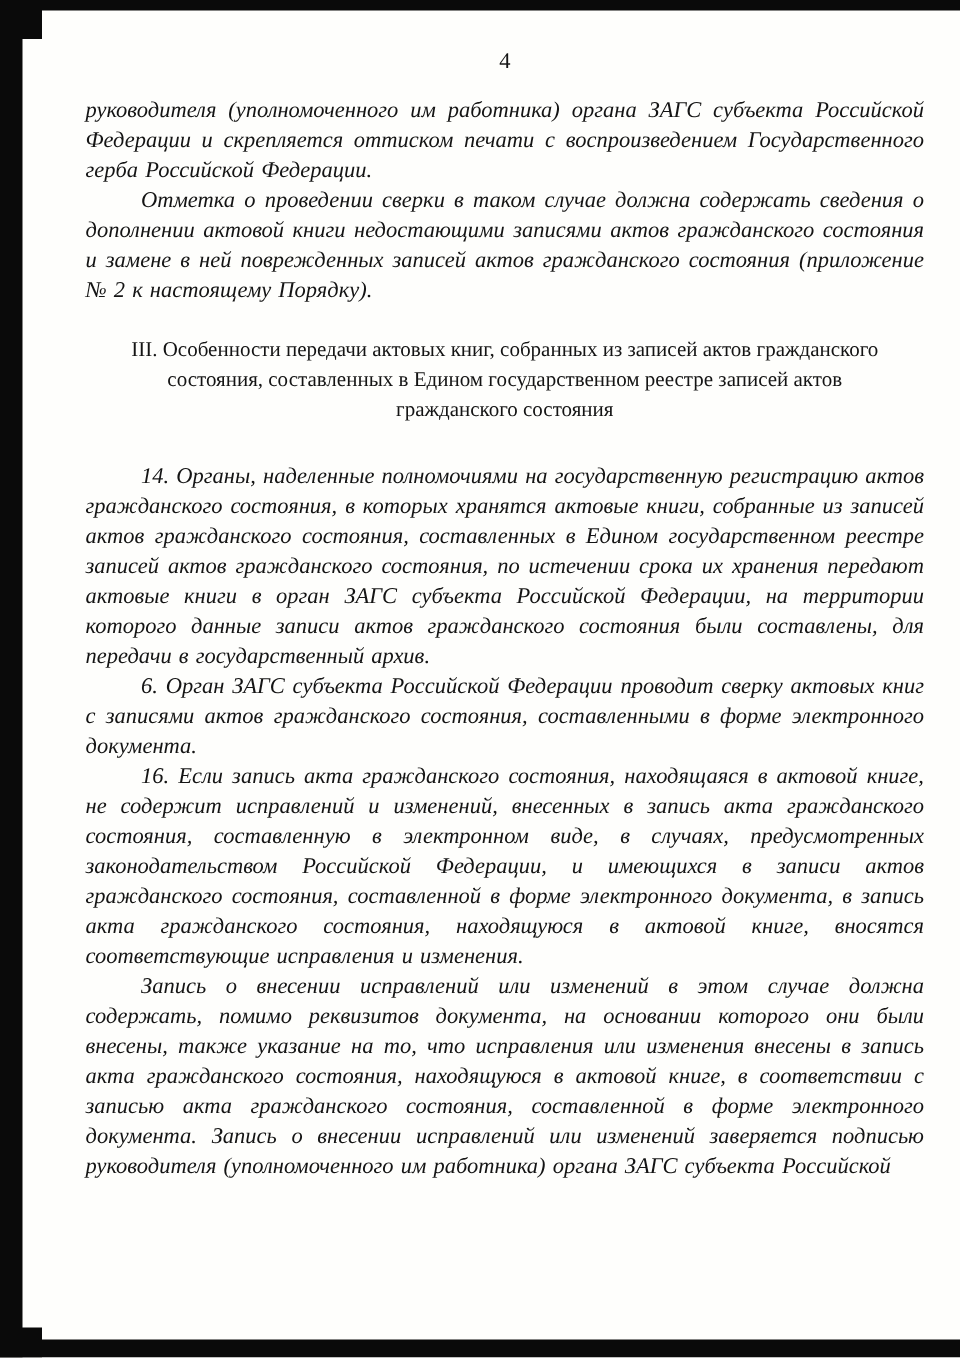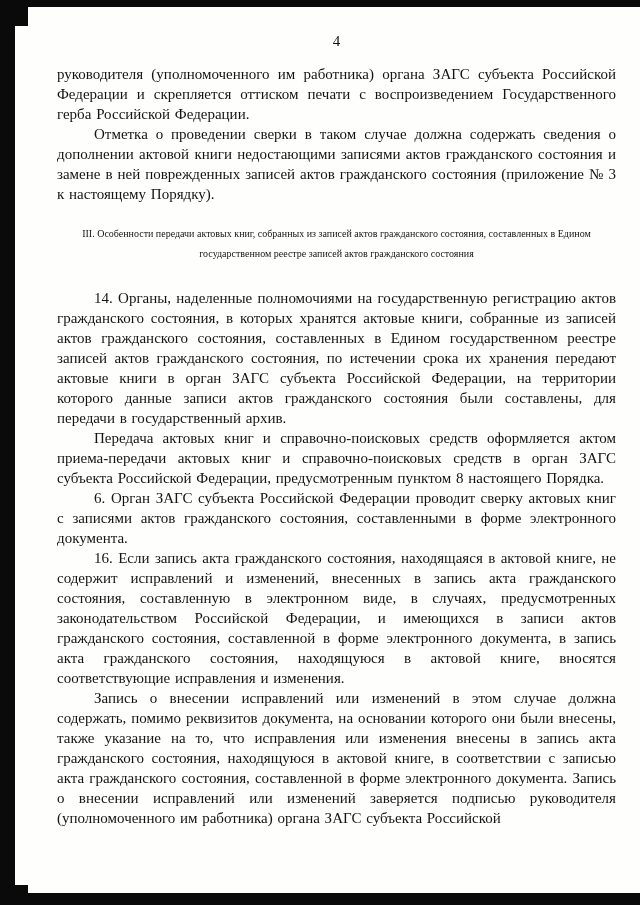--- a/index.html
+++ b/index.html
@@ -55,25 +55,26 @@
     font-size: 15px;
     line-height: 20px;
     margin-bottom: 13px;
   }
 
   p.body {
     font-size: 15px;
     line-height: 20px;
     text-align: justify;
     word-spacing: 1px;
+    font-style: italic;
   }
   p.indent { text-indent: 37px; }
 
   .heading {
-    font-size: 10px;
+    font-size: 14px;
     line-height: 20px;
     text-align: center;
     margin: 20px 14px 24px 14px;
   }
 </style>
 </head>
 <body>
 
 <div class="page">
 
@@ -82,28 +83,27 @@
   <div class="border-left"></div>
   <div class="corner-tl"></div>
   <div class="corner-bl"></div>
 
   <div class="content">
 
     <div class="page-number">4</div>
 
     <p class="body">руководителя (уполномоченного им работника) органа ЗАГС субъекта Российской Федерации и скрепляется оттиском печати с воспроизведением Государственного герба Российской Федерации.</p>
 
-    <p class="body indent">Отметка о проведении сверки в таком случае должна содержать сведения о дополнении актовой книги недостающими записями актов гражданского состояния и замене в ней поврежденных записей актов гражданского состояния (приложение № 3 к настоящему Порядку).</p>
+    <p class="body indent">Отметка о проведении сверки в таком случае должна содержать сведения о дополнении актовой книги недостающими записями актов гражданского состояния и замене в ней поврежденных записей актов гражданского состояния (приложение № 2 к настоящему Порядку).</p>
 
     <p class="heading">III. Особенности передачи актовых книг, собранных из записей актов гражданского состояния, составленных в Едином государственном реестре записей актов гражданского состояния</p>
 
     <p class="body indent">14. Органы, наделенные полномочиями на государственную регистрацию актов гражданского состояния, в которых хранятся актовые книги, собранные из записей актов гражданского состояния, составленных в Едином государственном реестре записей актов гражданского состояния, по истечении срока их хранения передают актовые книги в орган ЗАГС субъекта Российской Федерации, на территории которого данные записи актов гражданского состояния были составлены, для передачи в государственный архив.</p>
 
 
-    <p class="body indent">Передача актовых книг и справочно-поисковых средств оформляется актом приема-передачи актовых книг и справочно-поисковых средств в орган ЗАГС субъекта Российской Федерации, предусмотренным пунктом 8 настоящего Порядка.</p>
 
     <p class="body indent">6. Орган ЗАГС субъекта Российской Федерации проводит сверку актовых книг с записями актов гражданского состояния, составленными в форме электронного документа.</p>
 
     <p class="body indent">16. Если запись акта гражданского состояния, находящаяся в актовой книге, не содержит исправлений и изменений, внесенных в запись акта гражданского состояния, составленную в электронном виде, в случаях, предусмотренных законодательством Российской Федерации, и имеющихся в записи актов гражданского состояния, составленной в форме электронного документа, в запись акта гражданского состояния, находящуюся в актовой книге, вносятся соответствующие исправления и изменения.</p>
 
     <p class="body indent">Запись о внесении исправлений или изменений в этом случае должна содержать, помимо реквизитов документа, на основании которого они были внесены, также указание на то, что исправления или изменения внесены в запись акта гражданского состояния, находящуюся в актовой книге, в соответствии с записью акта гражданского состояния, составленной в форме электронного документа. Запись о внесении исправлений или изменений заверяется подписью руководителя (уполномоченного им работника) органа ЗАГС субъекта Российской</p>
 
   </div>
 </div>
 

